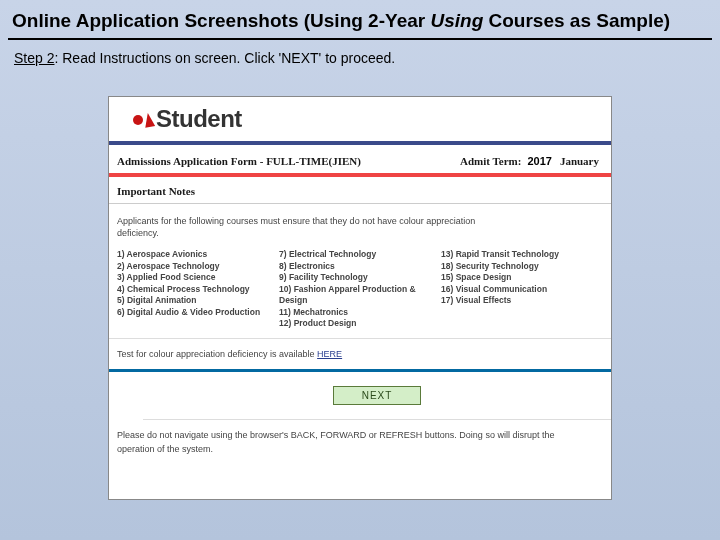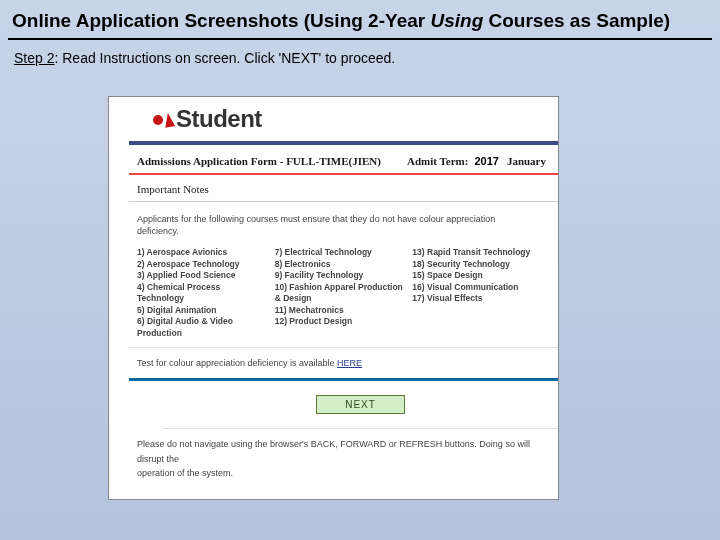--- a/index.html
+++ b/index.html
@@ -28,26 +28,25 @@
   .step {
     padding: 10px 14px 10px 14px;
     font-size: 14px;
     color: #000;
   }
   .step .label { text-decoration: underline; }
   .screenshot {
     position: absolute;
     left: 108px;
     top: 96px;
-    width: 451px;
+    width: 504px;
     height: 404px;
     background: #fff;
     border: 1px solid #888;
     overflow: hidden;
-    padding-left: 20px;
   }
   .logo-band {
     height: 48px;
     border-bottom: 4px solid #3a4a8a;
     display: flex;
     align-items: center;
     padding-left: 24px;
   }
   .logo-icon {
     display: flex;
@@ -67,37 +66,37 @@
     margin-bottom: -2px;
   }
   .logo-text {
     font-size: 24px;
     font-weight: bold;
     color: #333;
     letter-spacing: -0.5px;
   }
   .form-title-row {
     padding: 10px 8px 6px 8px;
-    border-bottom: 2px solid #ef4444;
+    border-bottom: 4px solid #ef4444;
     display: flex;
     align-items: baseline;
     font-size: 11px;
     color: #1a1a1a;
     font-family: Georgia, 'Times New Roman', serif;
     font-weight: bold;
   }
   .form-title-row .main { flex: 1; }
   .form-title-row .term-label { margin-right: 6px; }
   .form-title-row .year { color: #000; margin-right: 8px; font-family: Arial, sans-serif; }
   .form-title-row .month { margin-right: 4px; }
   .important {
     padding: 8px 8px 6px 8px;
     font-size: 11px;
     font-family: Georgia, 'Times New Roman', serif;
-    font-weight: normal;
+    font-weight: bold;
     color: #1a1a1a;
     border-bottom: 1px solid #ccc;
   }
   .body-text {
     padding: 12px 8px 4px 8px;
     font-size: 9px;
     color: #444;
     line-height: 1.3;
   }
   .course-cols {

